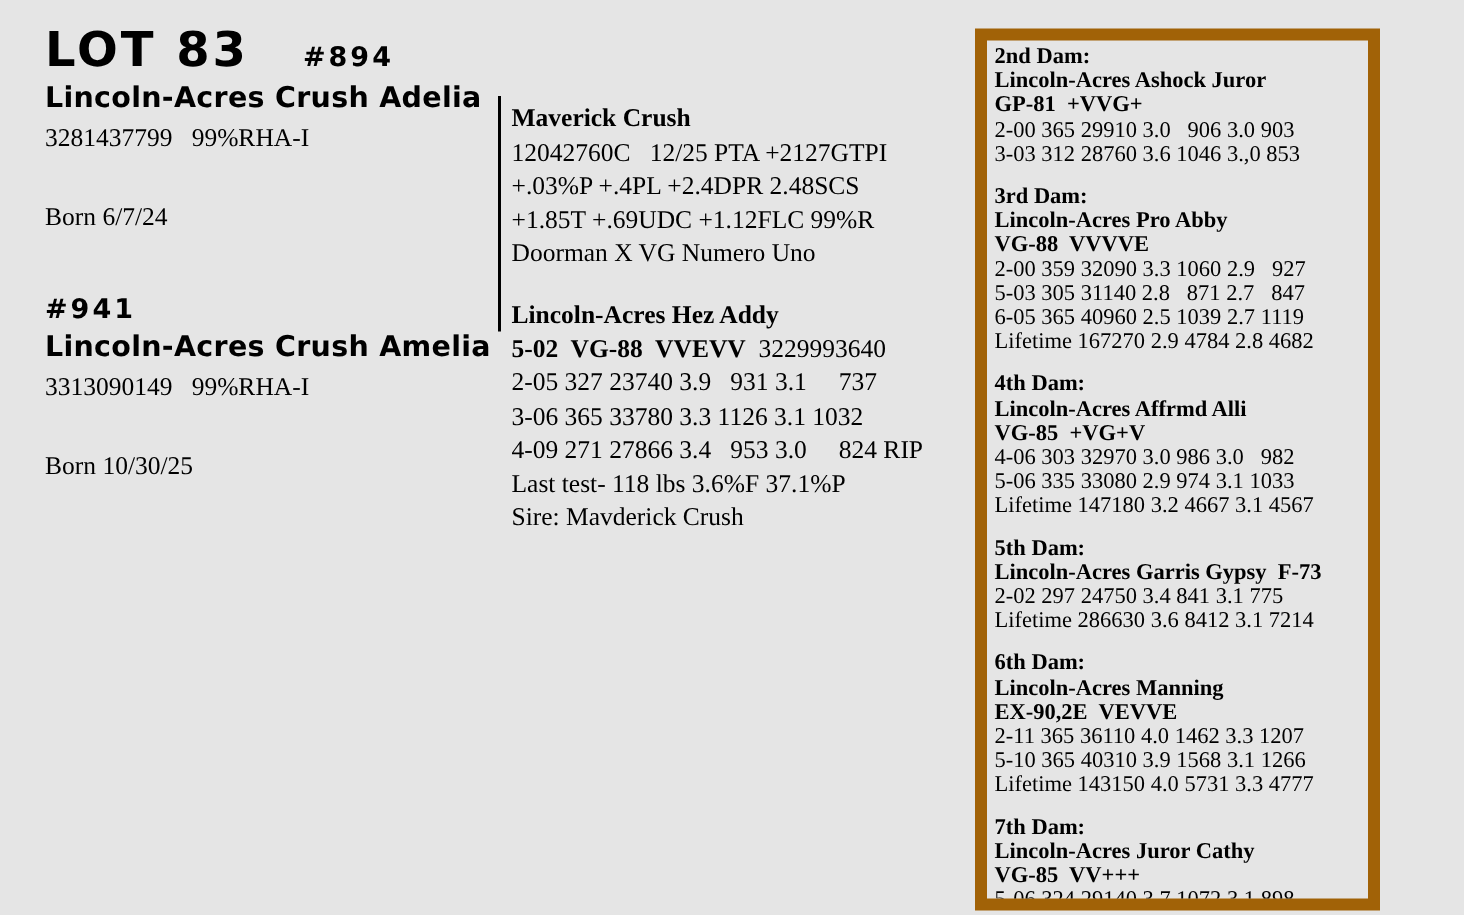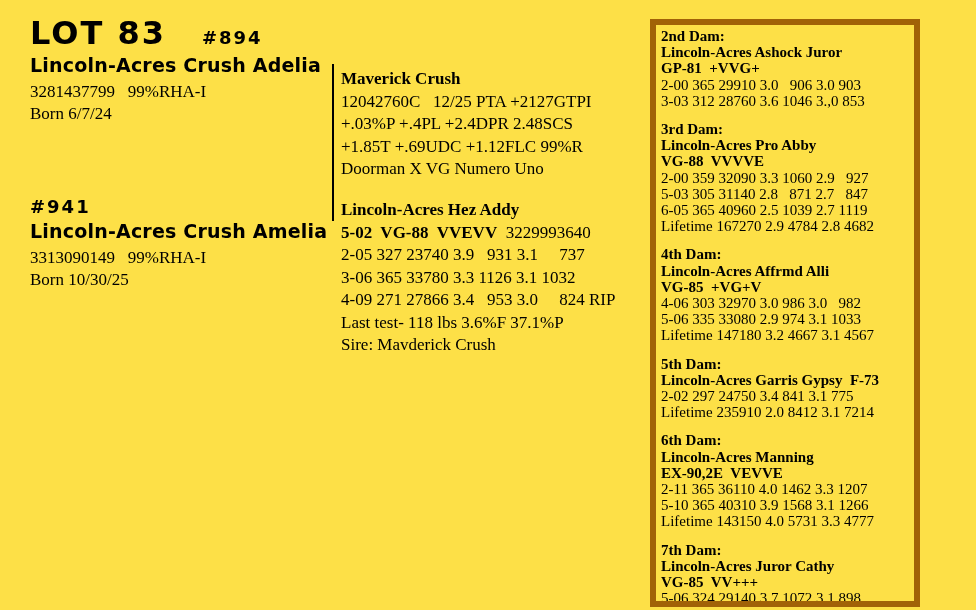--- a/index.html
+++ b/index.html
@@ -1,46 +1,46 @@
 <!DOCTYPE html>
 <html><head>
 <meta charset="utf-8">
 <style>
   html, body { margin:0; padding:0; background:#ffffff; }
   .page {
-    position:relative; width:976px; height:610px; background:#fde047;
+    position:relative; width:976px; height:610px; background:#e5e5e5;
     color:#000; font-family:"Liberation Serif", serif; overflow:hidden;
   }
   .repeat { display:contents; }
   .bold { font-weight:bold; }
   .pre { white-space:pre; }
 
   
   .lot { position:absolute; left:30px; }
   .lot-a { top:15px; }
   .lot-b { top:196px; }
   .lot-head { display:flex; align-items:baseline; gap:36px;
     font-family:"DejaVu Sans", sans-serif; font-weight:bold; }
   .lot-label { font-size:32px; line-height:36px; letter-spacing:2px; }
   .lot-tag { font-size:18px; letter-spacing:2px; }
   .lot-name { font-family:"DejaVu Sans", sans-serif; font-weight:bold;
     font-size:19px; line-height:26px; margin-top:1px; letter-spacing:0.2px; }
-  .lot-id, .lot-born { font-size:17px; line-height:22px; }
+  .lot-id, .lot-born { font-size:17px; line-height:22px;margin-top:31px; }
   .lot-id { margin-top:3px; }
 
   
   .pedigree-rule { position:absolute; left:332px; top:64px; width:2px; height:157px; background:#000; }
   .mid { position:absolute; left:341px; font-size:17px; line-height:22.5px; }
   .sire-block { top:68px; }
   .dam-block { top:199px; }
 
   
   .dam-box {
     position:absolute; left:650px; top:19px; width:270px; height:588px;
-    border:6px solid #a16207; box-sizing:border-box; padding:3px 5px 0 5px;
+    border:8px solid #a16207; box-sizing:border-box; padding:3px 5px 0 5px;
     font-size:15px; line-height:16.2px; overflow:hidden;
   }
   .dam-section { margin-top:12px; }
   .dam-section:first-of-type { margin-top:0; }
 </style>
 </head>
 <body>
 
 <div class="page">
 
@@ -167,21 +167,21 @@
           <div class="repeat">
             
           
               <div class="bold pre">Lincoln-Acres Garris Gypsy  F-73</div>
             </div>
           <div class="repeat">
             
           
               <div class="pre">2-02 297 24750 3.4 841 3.1 775</div>
             
-              <div class="pre">Lifetime 235910 2.0 8412 3.1 7214</div>
+              <div class="pre">Lifetime 286630 3.6 8412 3.1 7214</div>
             </div>
         </div>
       
         <div class="dam-section">
           <div class="bold">6th Dam:</div>
           <div class="repeat">
             
           
               <div class="bold pre">Lincoln-Acres Manning</div>
             

